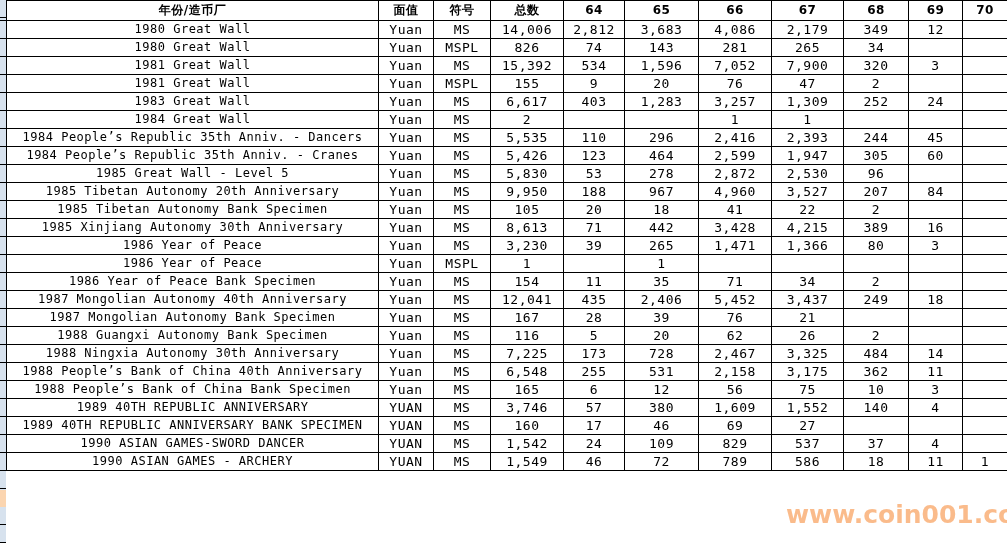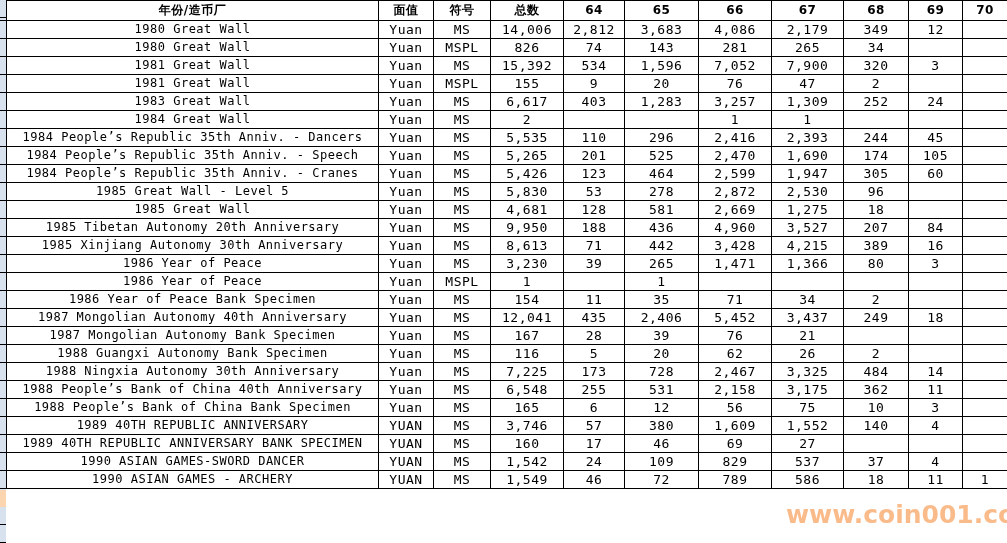--- a/index.html
+++ b/index.html
@@ -162,33 +162,20 @@
           <td>5,535</td>
           <td>110</td>
           <td>296</td>
           <td>2,416</td>
           <td>2,393</td>
           <td>244</td>
           <td>45</td>
           <td></td>
         </tr>
         <tr>
-          <td class="name-cell">1984 People’s Republic 35th Anniv. - Speech</td>
-          <td>Yuan</td>
-          <td>MS</td>
-          <td>5,265</td>
-          <td>201</td>
-          <td>525</td>
-          <td>2,470</td>
-          <td>1,690</td>
-          <td>174</td>
-          <td>105</td>
-          <td></td>
-        </tr>
-        <tr>
           <td class="name-cell">1984 People’s Republic 35th Anniv. - Cranes</td>
           <td>Yuan</td>
           <td>MS</td>
           <td>5,426</td>
           <td>123</td>
           <td>464</td>
           <td>2,599</td>
           <td>1,947</td>
           <td>305</td>
           <td>60</td>
@@ -201,43 +188,43 @@
           <td>5,830</td>
           <td>53</td>
           <td>278</td>
           <td>2,872</td>
           <td>2,530</td>
           <td>96</td>
           <td></td>
           <td></td>
         </tr>
         <tr>
-          <td class="name-cell">1985 Great Wall</td>
-          <td>Yuan</td>
-          <td>MS</td>
-          <td>4,681</td>
-          <td>128</td>
-          <td>581</td>
-          <td>2,669</td>
-          <td>1,275</td>
-          <td>18</td>
-          <td></td>
-          <td></td>
-        </tr>
-        <tr>
           <td class="name-cell">1985 Tibetan Autonomy 20th Anniversary</td>
           <td>Yuan</td>
           <td>MS</td>
           <td>9,950</td>
           <td>188</td>
-          <td>436</td>
+          <td>967</td>
           <td>4,960</td>
           <td>3,527</td>
           <td>207</td>
           <td>84</td>
+          <td></td>
+        </tr>
+        <tr>
+          <td class="name-cell">1985 Tibetan Autonomy Bank Specimen</td>
+          <td>Yuan</td>
+          <td>MS</td>
+          <td>105</td>
+          <td>20</td>
+          <td>18</td>
+          <td>41</td>
+          <td>22</td>
+          <td>2</td>
+          <td></td>
           <td></td>
         </tr>
         <tr>
           <td class="name-cell">1985 Xinjiang Autonomy 30th Anniversary</td>
           <td>Yuan</td>
           <td>MS</td>
           <td>8,613</td>
           <td>71</td>
           <td>442</td>
           <td>3,428</td>

